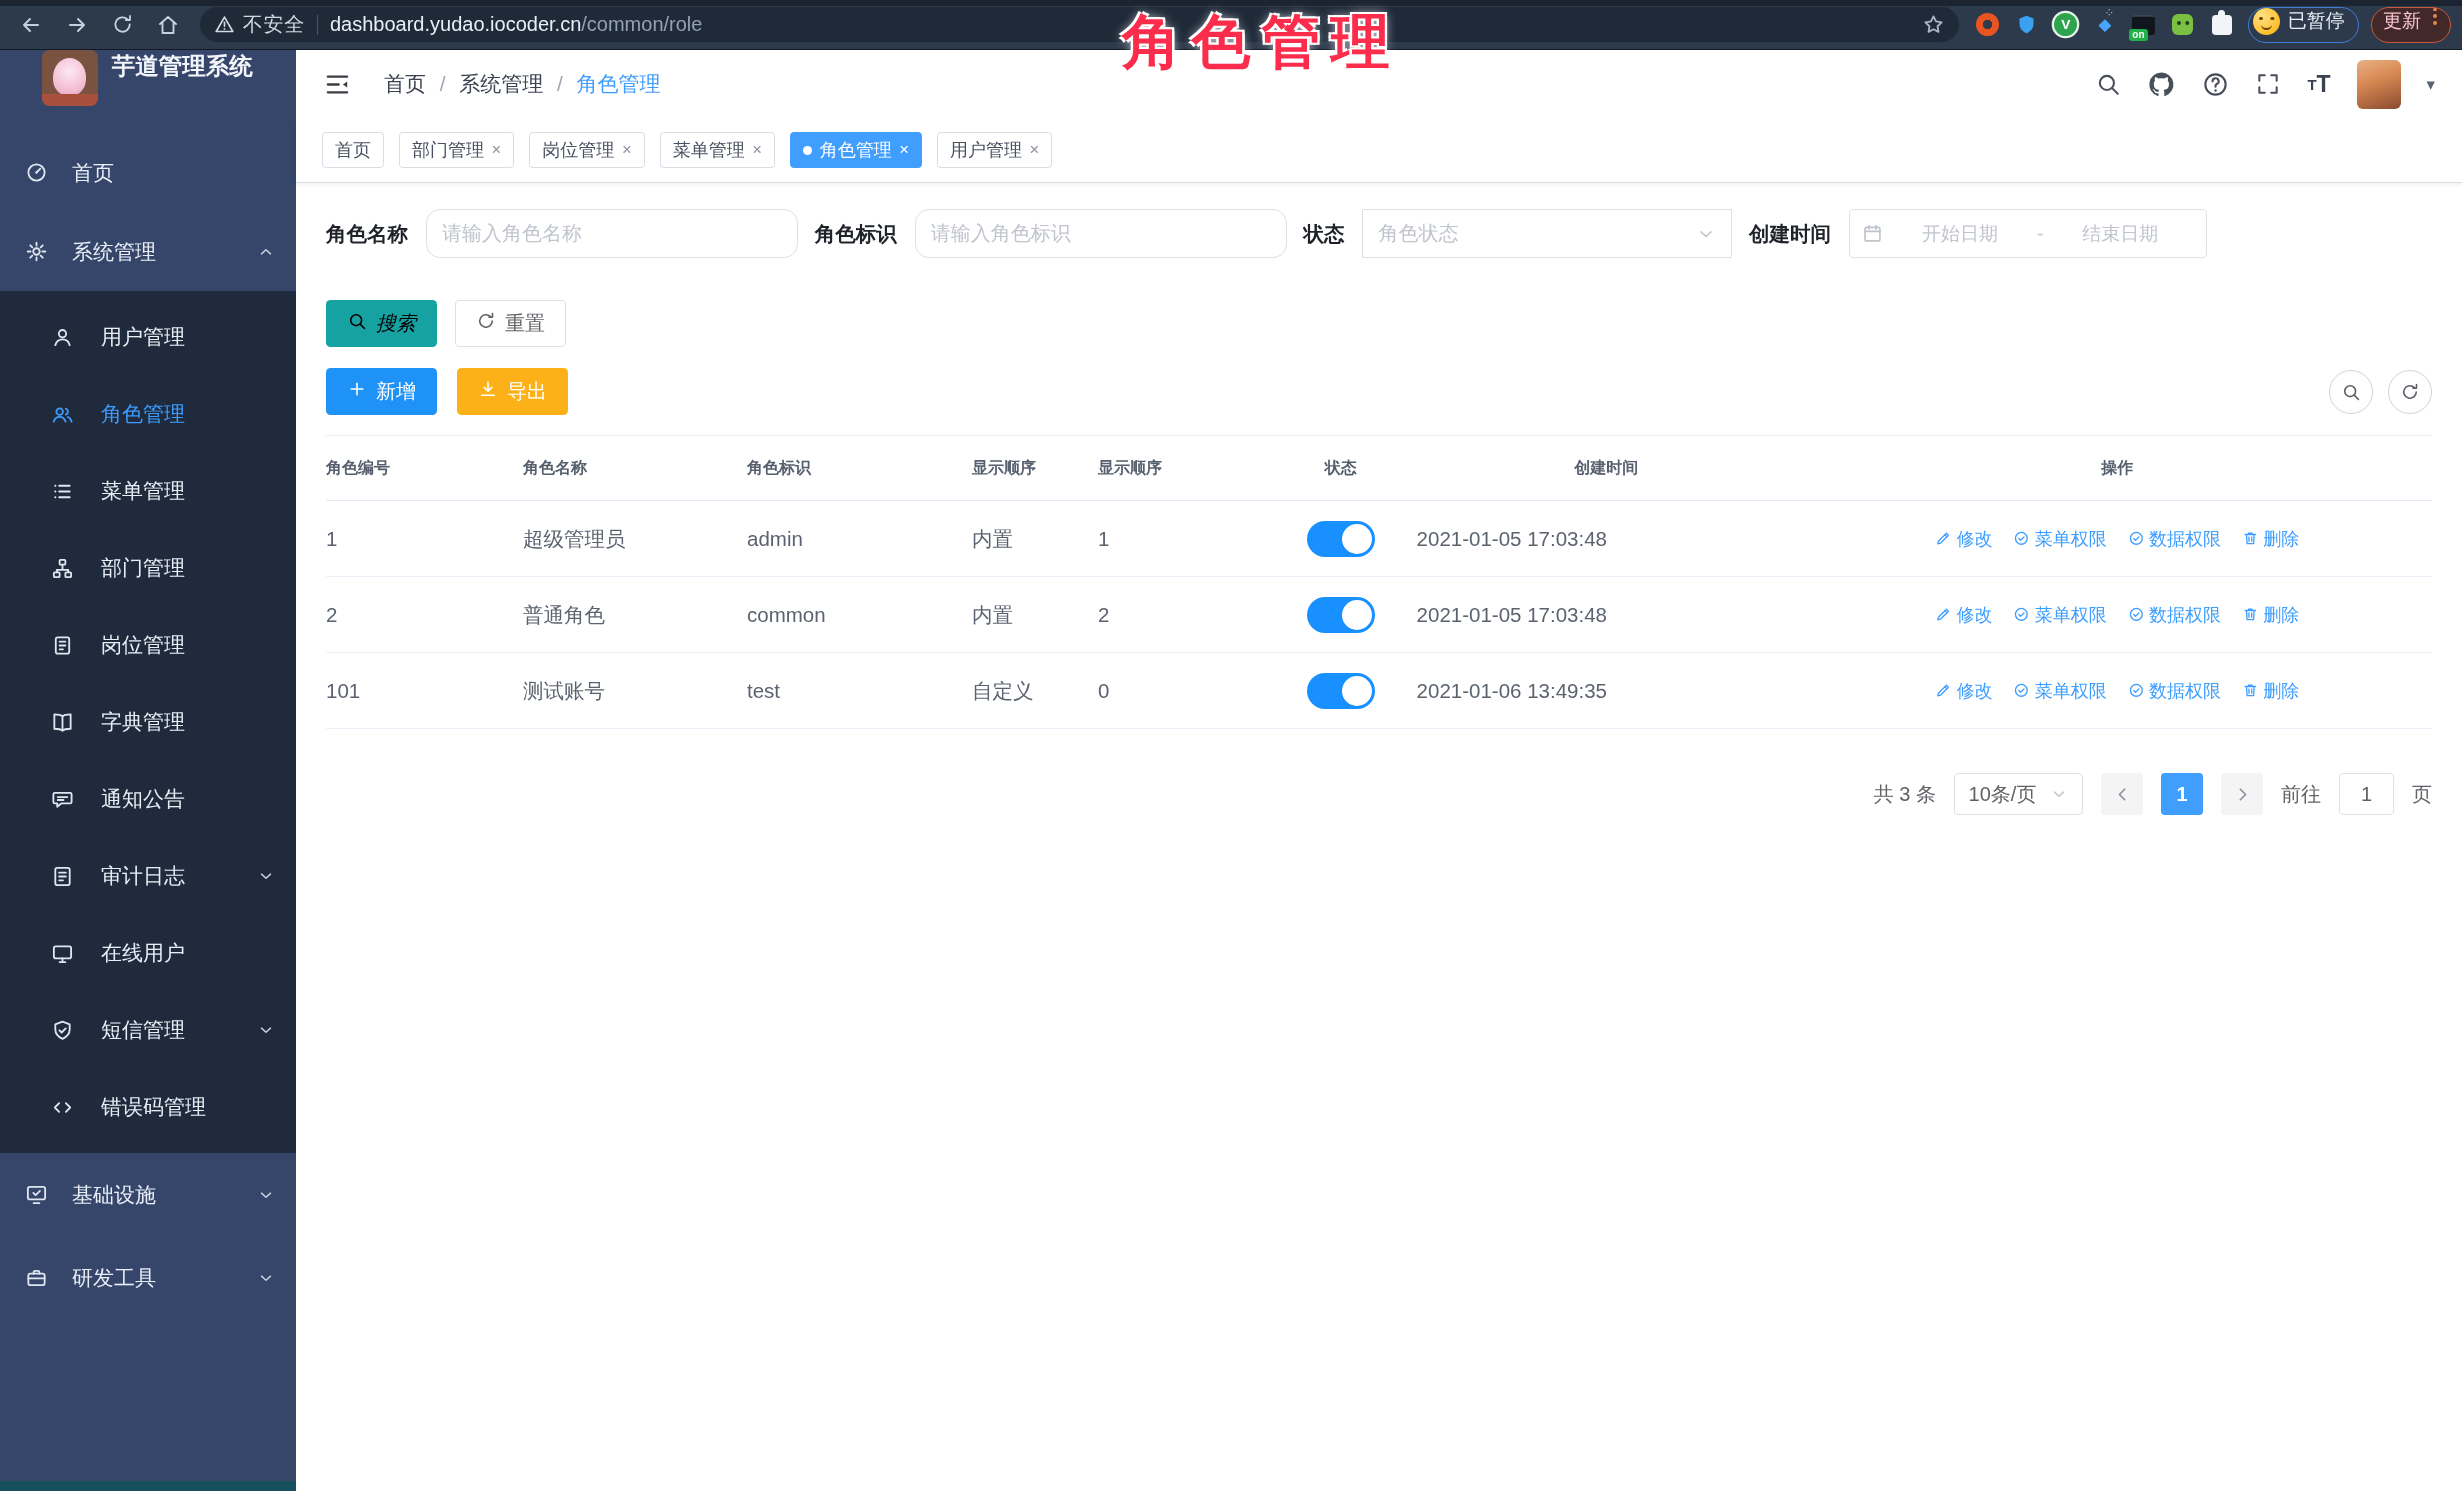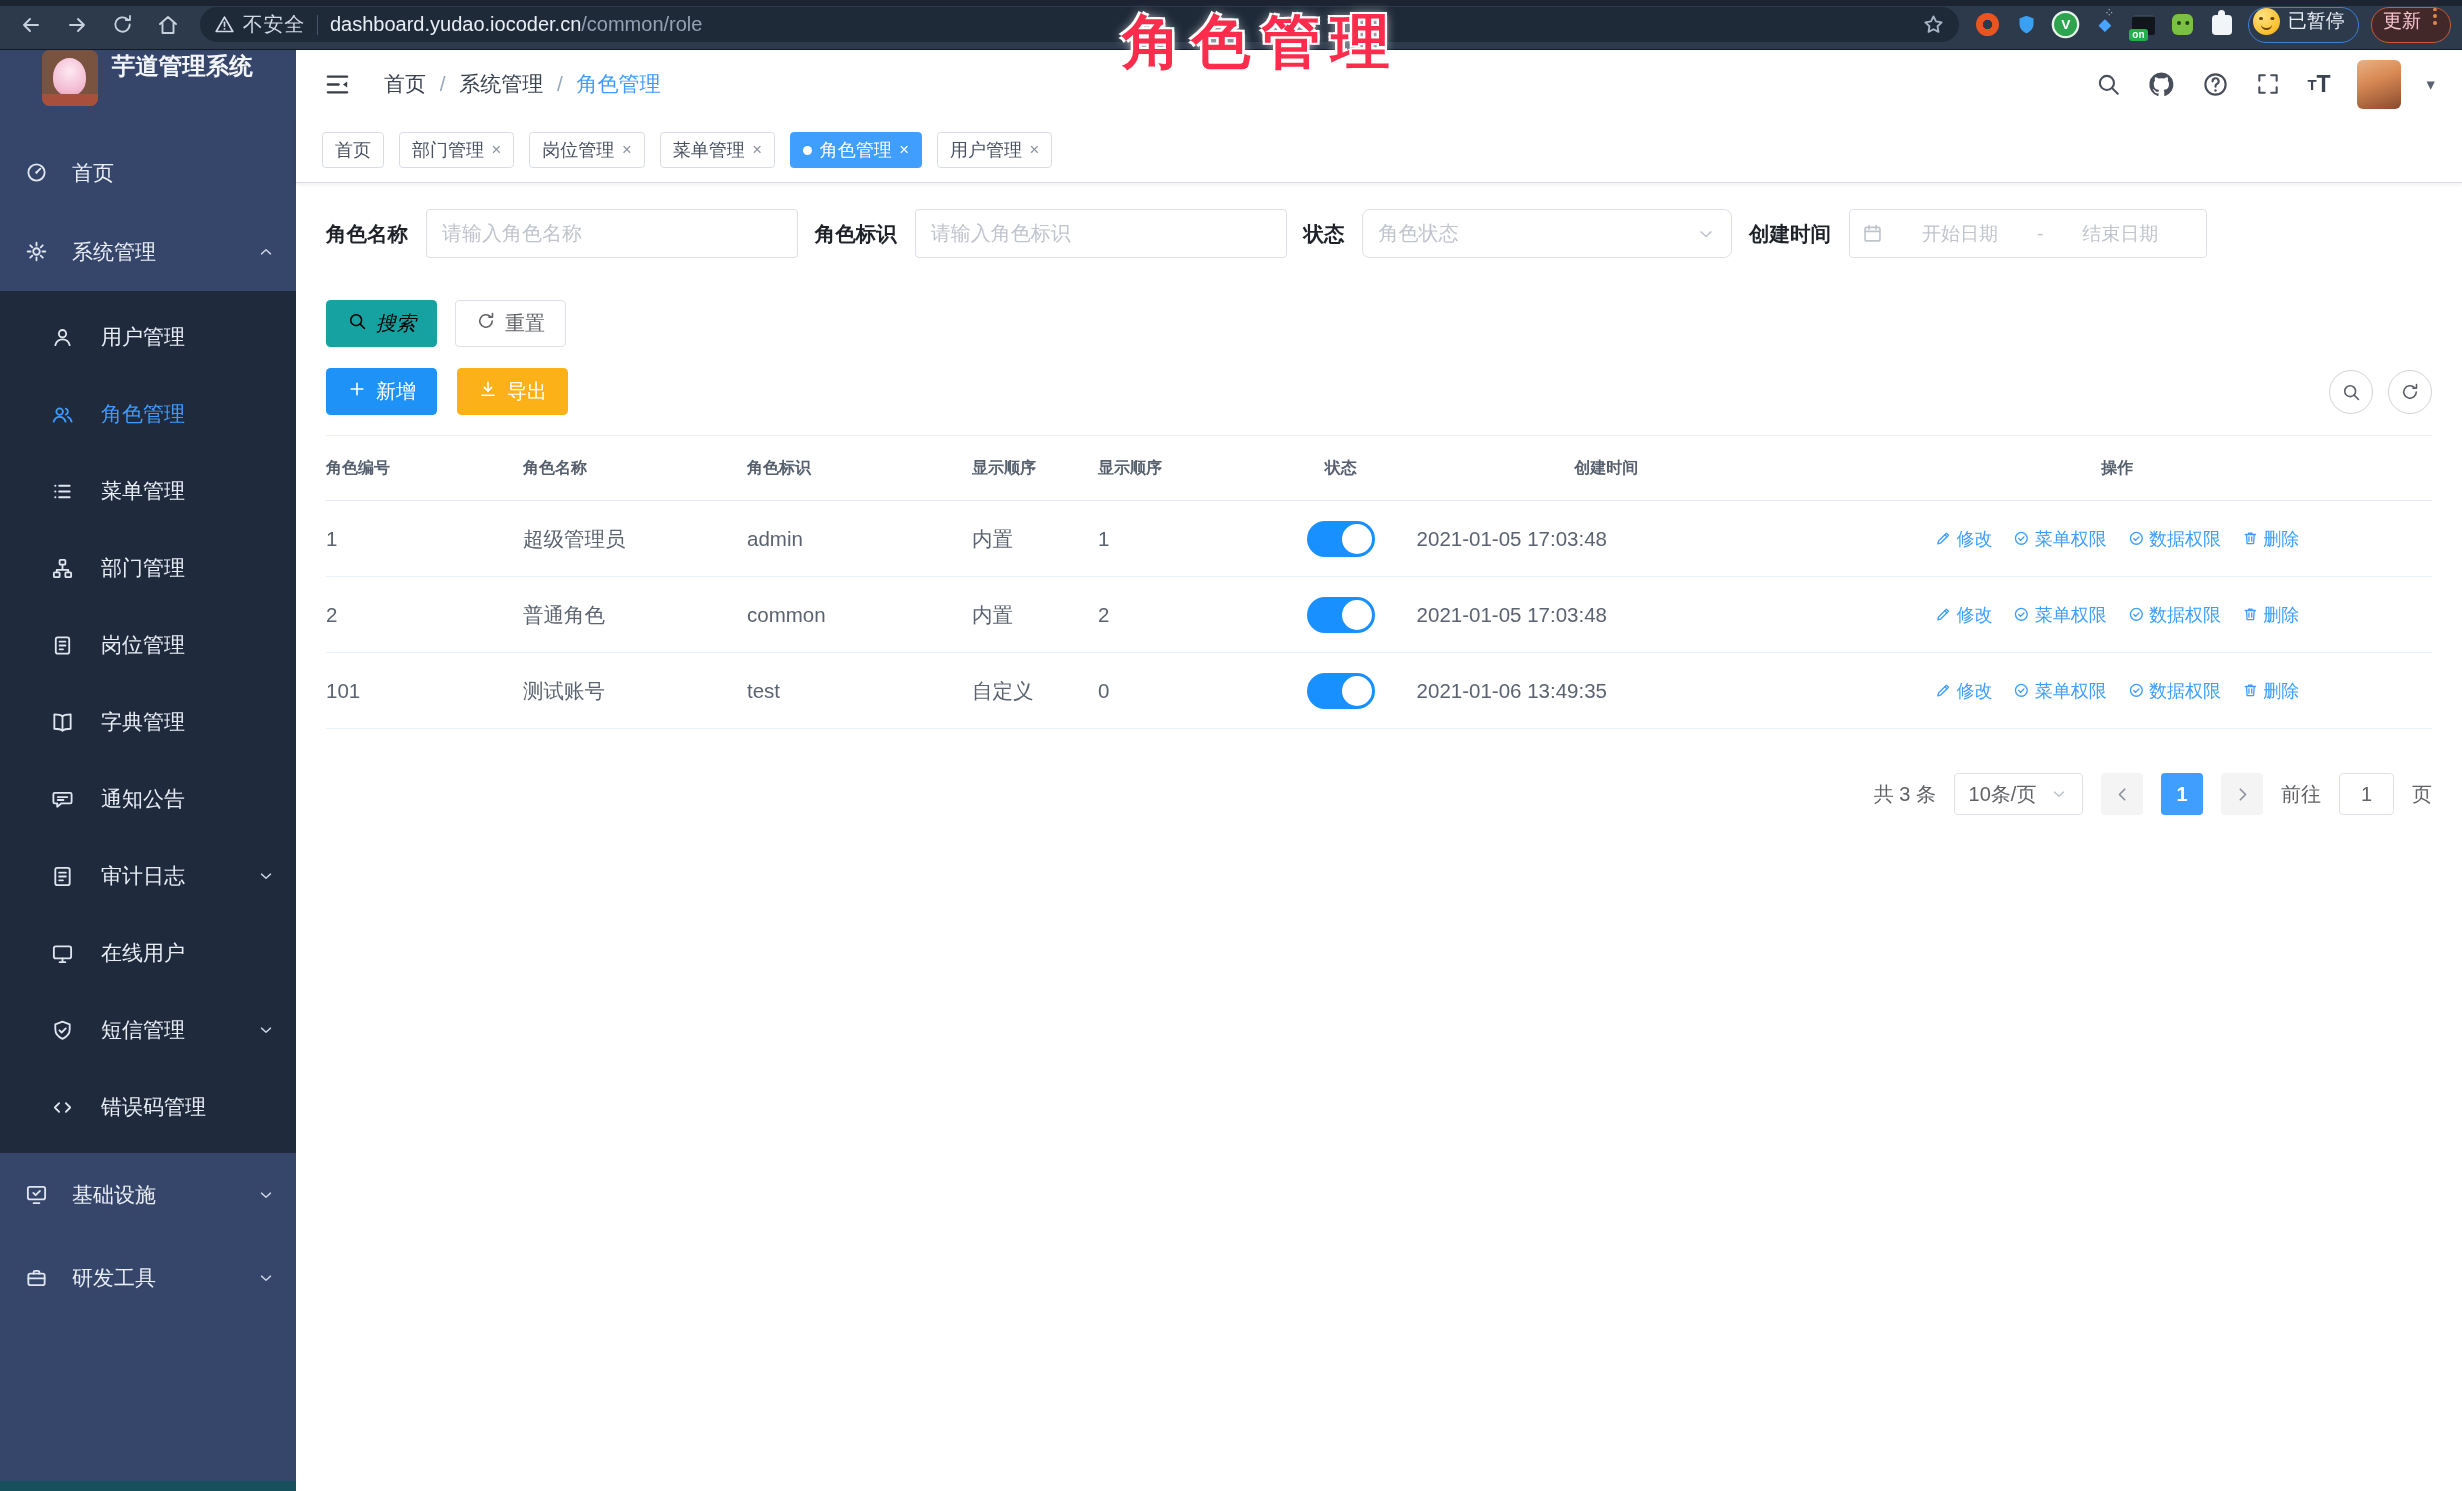--- a/index.html
+++ b/index.html
@@ -99,25 +99,25 @@
   .tag.active { background:#409eff; border-color:#409eff; color:#fff; }
   .tag.active .tag-close { color:#fff; }
   .tag-dot { width:9px; height:9px; border-radius:50%; background:#fff; }
 
   .content { padding:26px 30px 0 30px; }
 
   
   .filter-row { display:flex; align-items:center; }
   .field { display:flex; align-items:center; margin-right:16.7px; }
   .field-label { font-size:20.5px; font-weight:700; color:#1f2329; margin-right:18px; white-space:nowrap; }
-  .f-input { height:49px; border:0.8px solid #dcdfe6; border-radius:4px; font-size:20px; color:#606266;
+  .f-input { height:49px; border:0.8px solid #dcdfe6; border-radius:14px; font-size:20px; color:#606266;
     padding:0 15px; outline:none; background:#fff; font-family:inherit; }
   .f-input::placeholder { color:#c0c4cc; }
   .w-name,.w-key { width:372px; }
-  .f-select { width:370px; height:49px; border:0.8px solid #dcdfe6; border-radius:8px; display:flex;
+  .f-select { width:370px; height:49px; border:0.8px solid #dcdfe6; border-radius:1px; display:flex;
     align-items:center; padding:0 15px; cursor:pointer; }
   .f-select .ph { color:#c0c4cc; font-size:20px; }
   .f-select .sel-arrow { margin-left:auto; color:#c0c4cc; display:flex; }
   .f-range { width:358px; height:49px; border:0.8px solid #dcdfe6; border-radius:4.6px; display:flex;
     align-items:center; padding:8px 12px; cursor:pointer; }
   .f-range .cal { color:#c0c4cc; display:flex; margin-right:3px; }
   .f-range .ph { flex:1; text-align:center; color:#c0c4cc; font-size:19px; }
   .f-range .sep { color:#c0c4cc; font-size:19px; padding:0 3px; }
 
   

